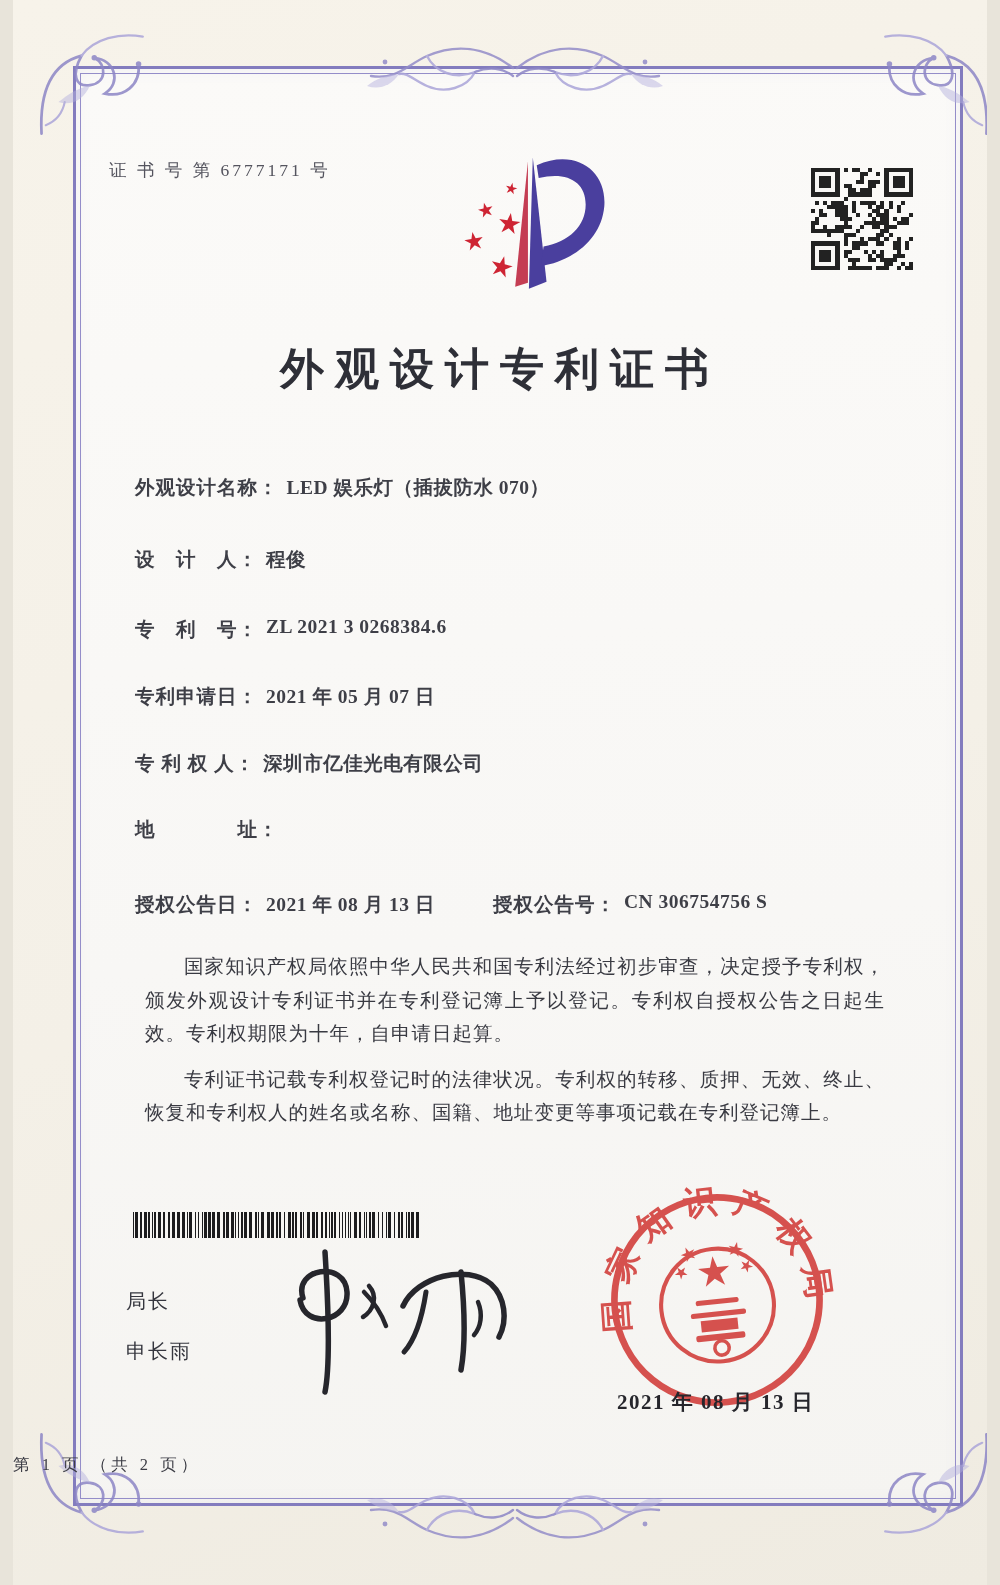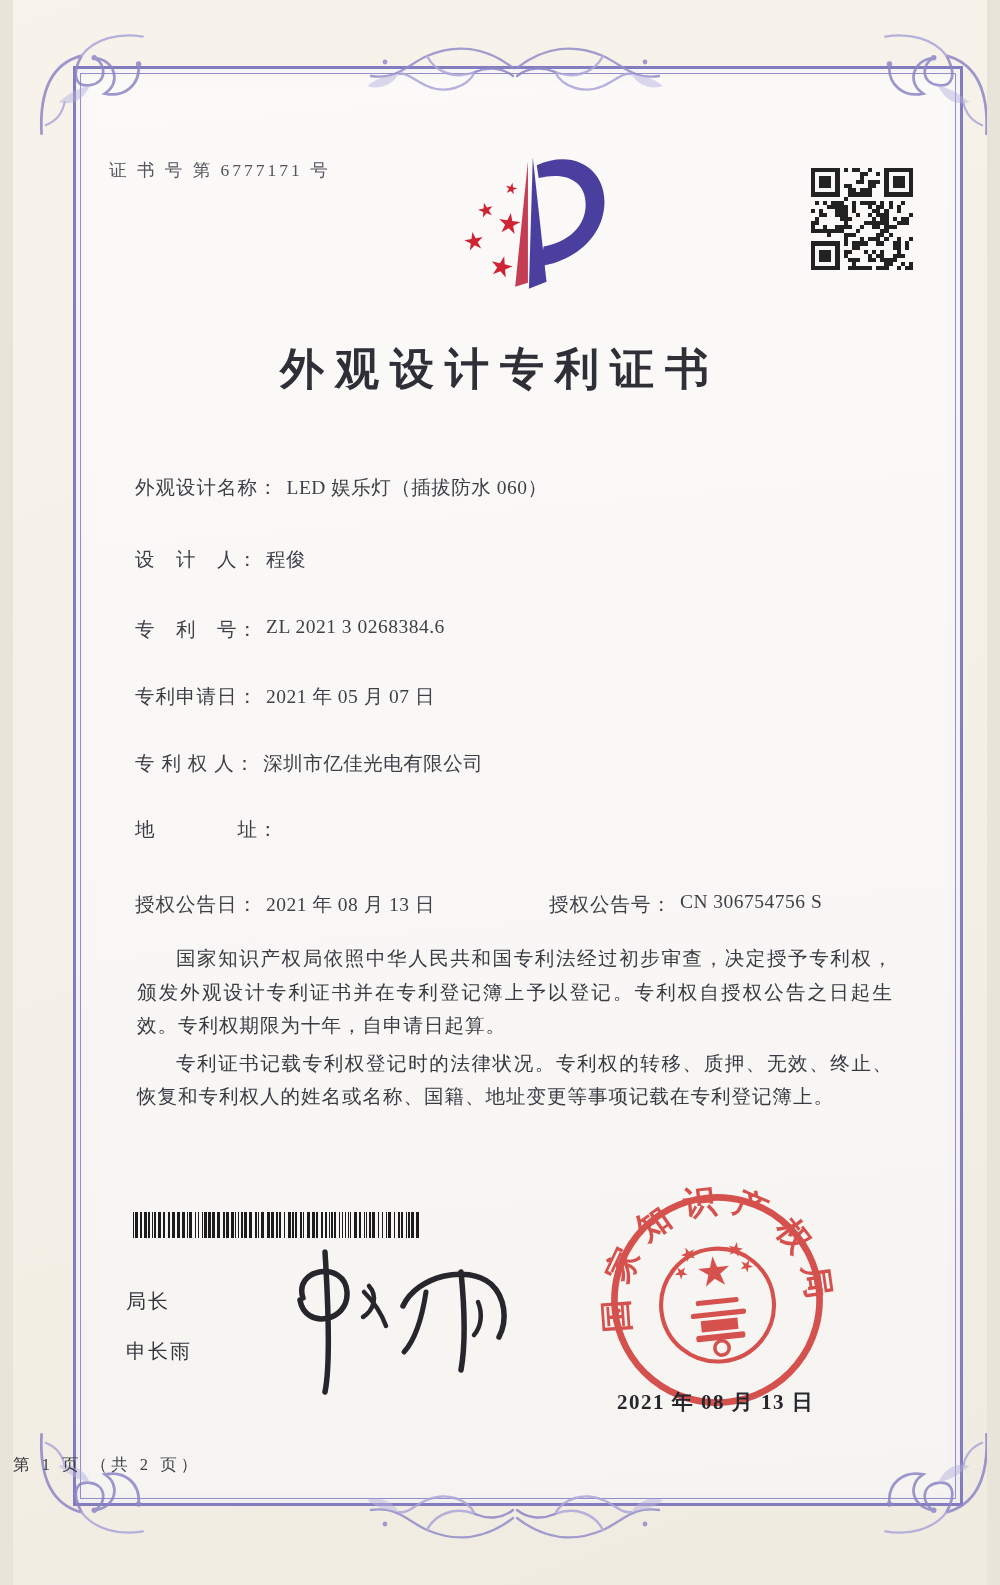--- a/index.html
+++ b/index.html
@@ -8,28 +8,28 @@
         background:linear-gradient(160deg,#f7f3ea 0%,#f4f0e7 55%,#efebe1 100%);}
   .frame{position:absolute;left:60px;top:66px;width:884px;height:1434px;
          border:3px solid #837cbe;background:linear-gradient(175deg,#fbfaf8 0%,#f8f7f5 60%,#f5f4f1 100%);
          box-shadow:0 0 18px rgba(120,110,180,.08) inset;}
   .frame::before{content:"";position:absolute;inset:4px;border:1.5px solid #948dc9;pointer-events:none;}
   .abs{position:absolute;}
   .cert-no{left:96px;top:158px;font-size:17.5px;letter-spacing:3px;color:#54545e;}
   .title{left:0;top:340px;width:100%;text-align:center;font-size:44px;font-weight:700;
          letter-spacing:11px;color:#2e2f37;}
   .fields{left:122px;top:470px;width:770px;font-size:19.5px;color:#3e3f47;}
-  .frow{display:flex;align-items:flex-start;margin-bottom:0;position:absolute;left:0;}
+  .frow{display:flex;align-items:flex-start;margin-bottom:0;position:absolute;left:0;font-weight:bold;}
   .flabel{white-space:pre;letter-spacing:1px;}
   .fvalue{margin-left:8px;letter-spacing:.5px;}
   .addr-value{max-width:560px;line-height:33px;}
   .grant-pair{display:flex;}
   .body-text{left:120px;top:938px;width:764px;font-size:19.5px;line-height:33.5px;
              color:#393a42;text-align:justify;letter-spacing:1px;}
-  .body-text p{margin:4px;text-indent:2em;}
+  .body-text p{margin:12px;text-indent:2em;}
   .barcode{left:120px;top:1212px;width:288px;height:26px;}
   .dir-title{left:113px;top:1288px;font-size:20px;color:#35363e;letter-spacing:2px;
              font-family:"Liberation Sans","DejaVu Sans",sans-serif;text-align:center;}
   .dir-name{left:113px;top:1338px;font-size:20px;color:#35363e;letter-spacing:2px;
             font-family:"Liberation Sans","DejaVu Sans",sans-serif;}
   .sig{left:252px;top:1240px;}
   .seal-wrap{left:584px;top:1180px;width:240px;height:240px;transform:rotate(-6deg);}
   .seal-date{left:604px;top:1388px;font-size:21px;font-weight:600;color:#26262c;letter-spacing:1.5px;}
   .page-info{left:0;top:1454px;width:100%;text-align:left;font-size:16.5px;
              letter-spacing:4px;color:#3c3d45;}
@@ -112,21 +112,21 @@
       <path d="M2 2h3v3h-3z M20 2h3v3h-3z M2 20h3v3h-3z" fill="#222"></path>
       <path class="qr-data" d="M8 0h1v1h-1zM10 0h1v1h-1zM11 0h1v1h-1zM14 0h1v1h-1zM12 1h1v1h-1zM13 1h1v1h-1zM16 1h1v1h-1zM12 2h1v1h-1zM11 3h1v1h-1zM12 3h1v1h-1zM14 3h1v1h-1zM15 3h1v1h-1zM16 3h1v1h-1zM8 4h1v1h-1zM9 4h1v1h-1zM14 4h1v1h-1zM15 4h1v1h-1zM9 5h1v1h-1zM10 5h1v1h-1zM12 5h1v1h-1zM13 5h1v1h-1zM14 5h1v1h-1zM9 6h1v1h-1zM10 6h1v1h-1zM11 6h1v1h-1zM12 6h1v1h-1zM13 6h1v1h-1zM14 6h1v1h-1zM8 7h1v1h-1zM1 8h1v1h-1zM3 8h1v1h-1zM5 8h1v1h-1zM6 8h1v1h-1zM7 8h1v1h-1zM10 8h1v1h-1zM12 8h1v1h-1zM13 8h1v1h-1zM14 8h1v1h-1zM15 8h1v1h-1zM17 8h1v1h-1zM19 8h1v1h-1zM22 8h1v1h-1zM4 9h1v1h-1zM5 9h1v1h-1zM6 9h1v1h-1zM7 9h1v1h-1zM8 9h1v1h-1zM10 9h1v1h-1zM14 9h1v1h-1zM16 9h1v1h-1zM17 9h1v1h-1zM19 9h1v1h-1zM21 9h1v1h-1zM0 10h1v1h-1zM2 10h1v1h-1zM6 10h1v1h-1zM7 10h1v1h-1zM8 10h1v1h-1zM10 10h1v1h-1zM15 10h1v1h-1zM16 10h1v1h-1zM18 10h1v1h-1zM21 10h1v1h-1zM2 11h1v1h-1zM3 11h1v1h-1zM6 11h1v1h-1zM7 11h1v1h-1zM8 11h1v1h-1zM11 11h1v1h-1zM14 11h1v1h-1zM16 11h1v1h-1zM17 11h1v1h-1zM18 11h1v1h-1zM24 11h1v1h-1zM1 12h1v1h-1zM7 12h1v1h-1zM8 12h1v1h-1zM9 12h1v1h-1zM15 12h1v1h-1zM17 12h1v1h-1zM18 12h1v1h-1zM20 12h1v1h-1zM22 12h1v1h-1zM23 12h1v1h-1zM0 13h1v1h-1zM1 13h1v1h-1zM8 13h1v1h-1zM13 13h1v1h-1zM14 13h1v1h-1zM15 13h1v1h-1zM16 13h1v1h-1zM17 13h1v1h-1zM18 13h1v1h-1zM21 13h1v1h-1zM22 13h1v1h-1zM23 13h1v1h-1zM0 14h1v1h-1zM3 14h1v1h-1zM6 14h1v1h-1zM7 14h1v1h-1zM8 14h1v1h-1zM9 14h1v1h-1zM12 14h1v1h-1zM15 14h1v1h-1zM16 14h1v1h-1zM18 14h1v1h-1zM19 14h1v1h-1zM20 14h1v1h-1zM0 15h1v1h-1zM1 15h1v1h-1zM2 15h1v1h-1zM3 15h1v1h-1zM4 15h1v1h-1zM5 15h1v1h-1zM6 15h1v1h-1zM7 15h1v1h-1zM11 15h1v1h-1zM17 15h1v1h-1zM18 15h1v1h-1zM4 16h1v1h-1zM8 16h1v1h-1zM9 16h1v1h-1zM10 16h1v1h-1zM16 16h1v1h-1zM17 16h1v1h-1zM19 16h1v1h-1zM8 17h1v1h-1zM12 17h1v1h-1zM14 17h1v1h-1zM15 17h1v1h-1zM16 17h1v1h-1zM18 17h1v1h-1zM21 17h1v1h-1zM24 17h1v1h-1zM8 18h1v1h-1zM10 18h1v1h-1zM11 18h1v1h-1zM12 18h1v1h-1zM13 18h1v1h-1zM16 18h1v1h-1zM17 18h1v1h-1zM20 18h1v1h-1zM21 18h1v1h-1zM23 18h1v1h-1zM10 19h1v1h-1zM11 19h1v1h-1zM20 19h1v1h-1zM21 19h1v1h-1zM23 19h1v1h-1zM8 20h1v1h-1zM9 20h1v1h-1zM13 20h1v1h-1zM15 20h1v1h-1zM17 20h1v1h-1zM21 20h1v1h-1zM8 21h1v1h-1zM14 21h1v1h-1zM16 21h1v1h-1zM17 21h1v1h-1zM20 21h1v1h-1zM21 21h1v1h-1zM22 21h1v1h-1zM9 22h1v1h-1zM10 22h1v1h-1zM11 22h1v1h-1zM14 22h1v1h-1zM15 22h1v1h-1zM17 22h1v1h-1zM18 22h1v1h-1zM19 22h1v1h-1zM20 22h1v1h-1zM10 23h1v1h-1zM18 23h1v1h-1zM19 23h1v1h-1zM22 23h1v1h-1zM24 23h1v1h-1zM9 24h1v1h-1zM10 24h1v1h-1zM11 24h1v1h-1zM12 24h1v1h-1zM13 24h1v1h-1zM14 24h1v1h-1zM16 24h1v1h-1zM17 24h1v1h-1zM18 24h1v1h-1zM21 24h1v1h-1zM23 24h1v1h-1zM24 24h1v1h-1z"></path>
     </g>
   </svg>
 
   <div class="abs title">外观设计专利证书</div>
 
   <div class="abs fields">
     <div class="frow" style="top:4px">
       <span class="flabel">外观设计名称：</span>
-      <span class="fvalue">LED 娱乐灯（插拔防水 060）</span>
+      <span class="fvalue">LED 娱乐灯（插拔防水 070）</span>
     </div>
     <div class="frow" style="top:76px">
       <span class="flabel">设　计　人：</span>
       <span class="fvalue">程俊</span>
     </div>
     <div class="frow" style="top:146px">
       <span class="flabel">专　利　号：</span>
       <span class="fvalue">ZL 2021 3 0268384.6</span>
     </div>
     <div class="frow" style="top:213px">
@@ -138,21 +138,21 @@
       <span class="fvalue">深圳市亿佳光电有限公司</span>
     </div>
     <div class="frow" style="top:346px">
       <span class="flabel">地　　　　址：</span>
     </div>
     <div class="frow" style="top:421px">
       <span class="grant-pair">
         <span class="flabel">授权公告日：</span>
         <span class="fvalue">2021 年 08 月 13 日</span>
       </span>
-      <span class="grant-pair" style="margin-left:114px">
+      <span class="grant-pair" style="margin-left:58px">
         <span class="flabel">授权公告号：</span>
         <span class="fvalue">CN 306754756 S</span>
       </span>
     </div>
   </div>
 
   <div class="abs body-text">
     <p>国家知识产权局依照中华人民共和国专利法经过初步审查，决定授予专利权，颁发外观设计专利证书并在专利登记簿上予以登记。专利权自授权公告之日起生效。专利权期限为十年，自申请日起算。</p>
     <p>专利证书记载专利权登记时的法律状况。专利权的转移、质押、无效、终止、恢复和专利权人的姓名或名称、国籍、地址变更等事项记载在专利登记簿上。</p>
   </div>

